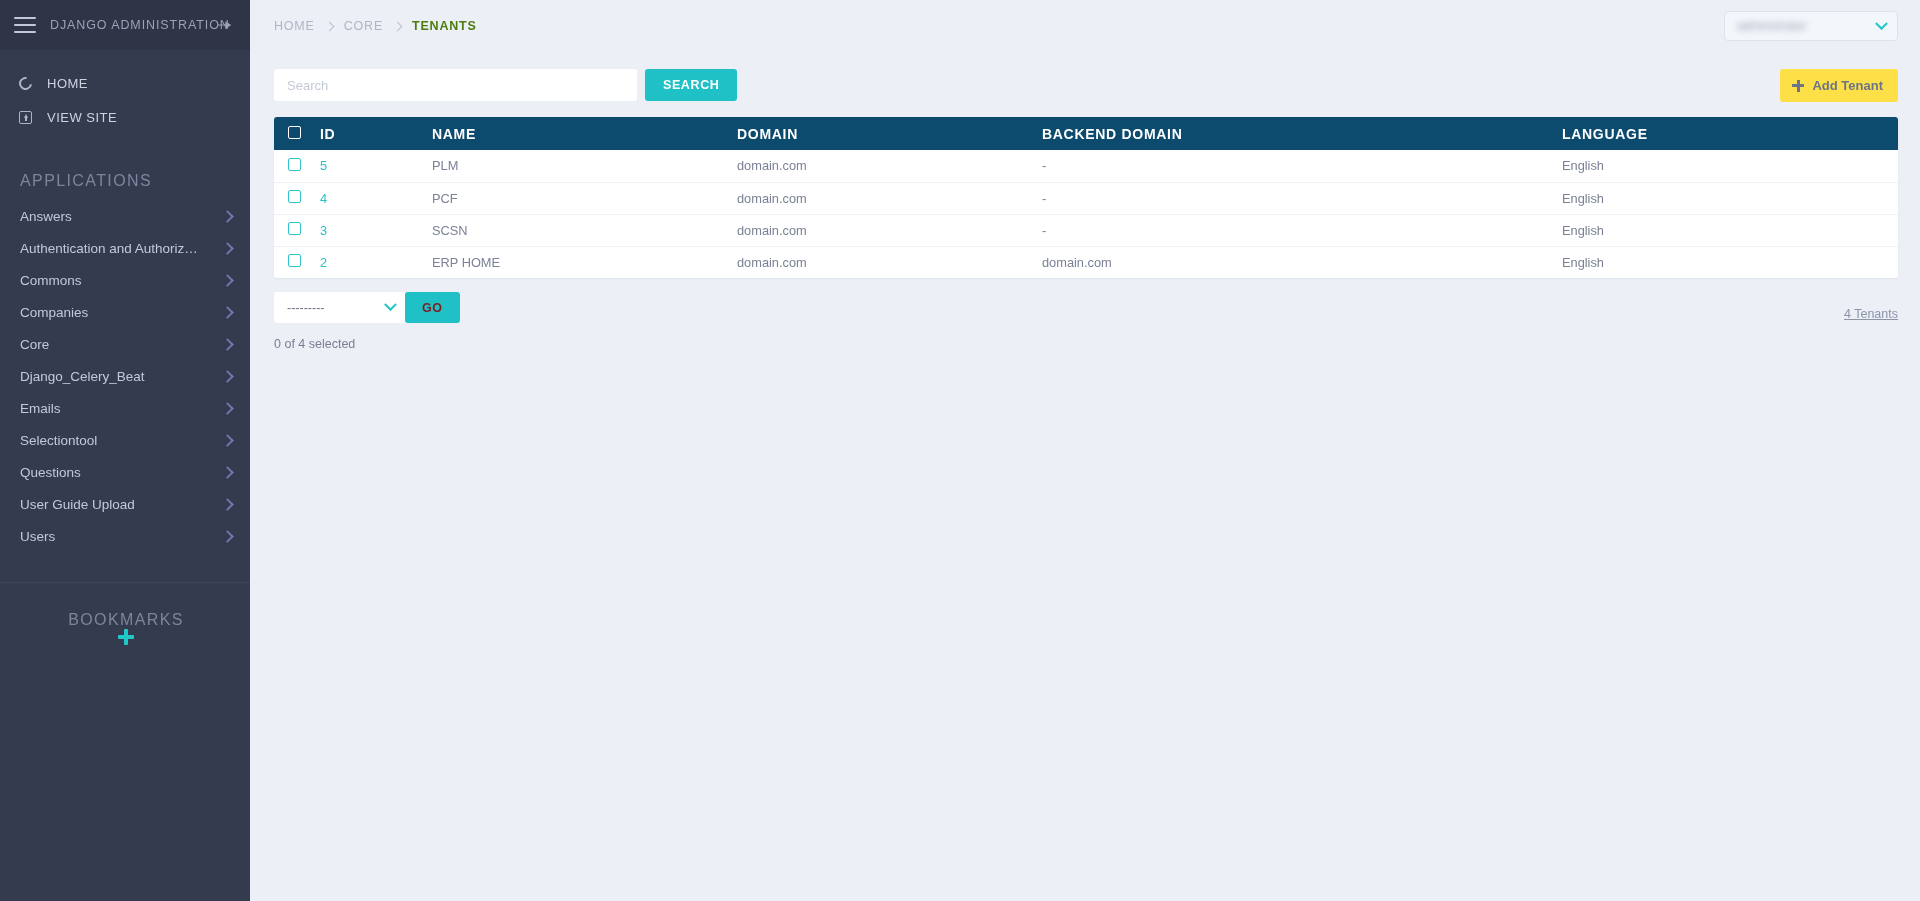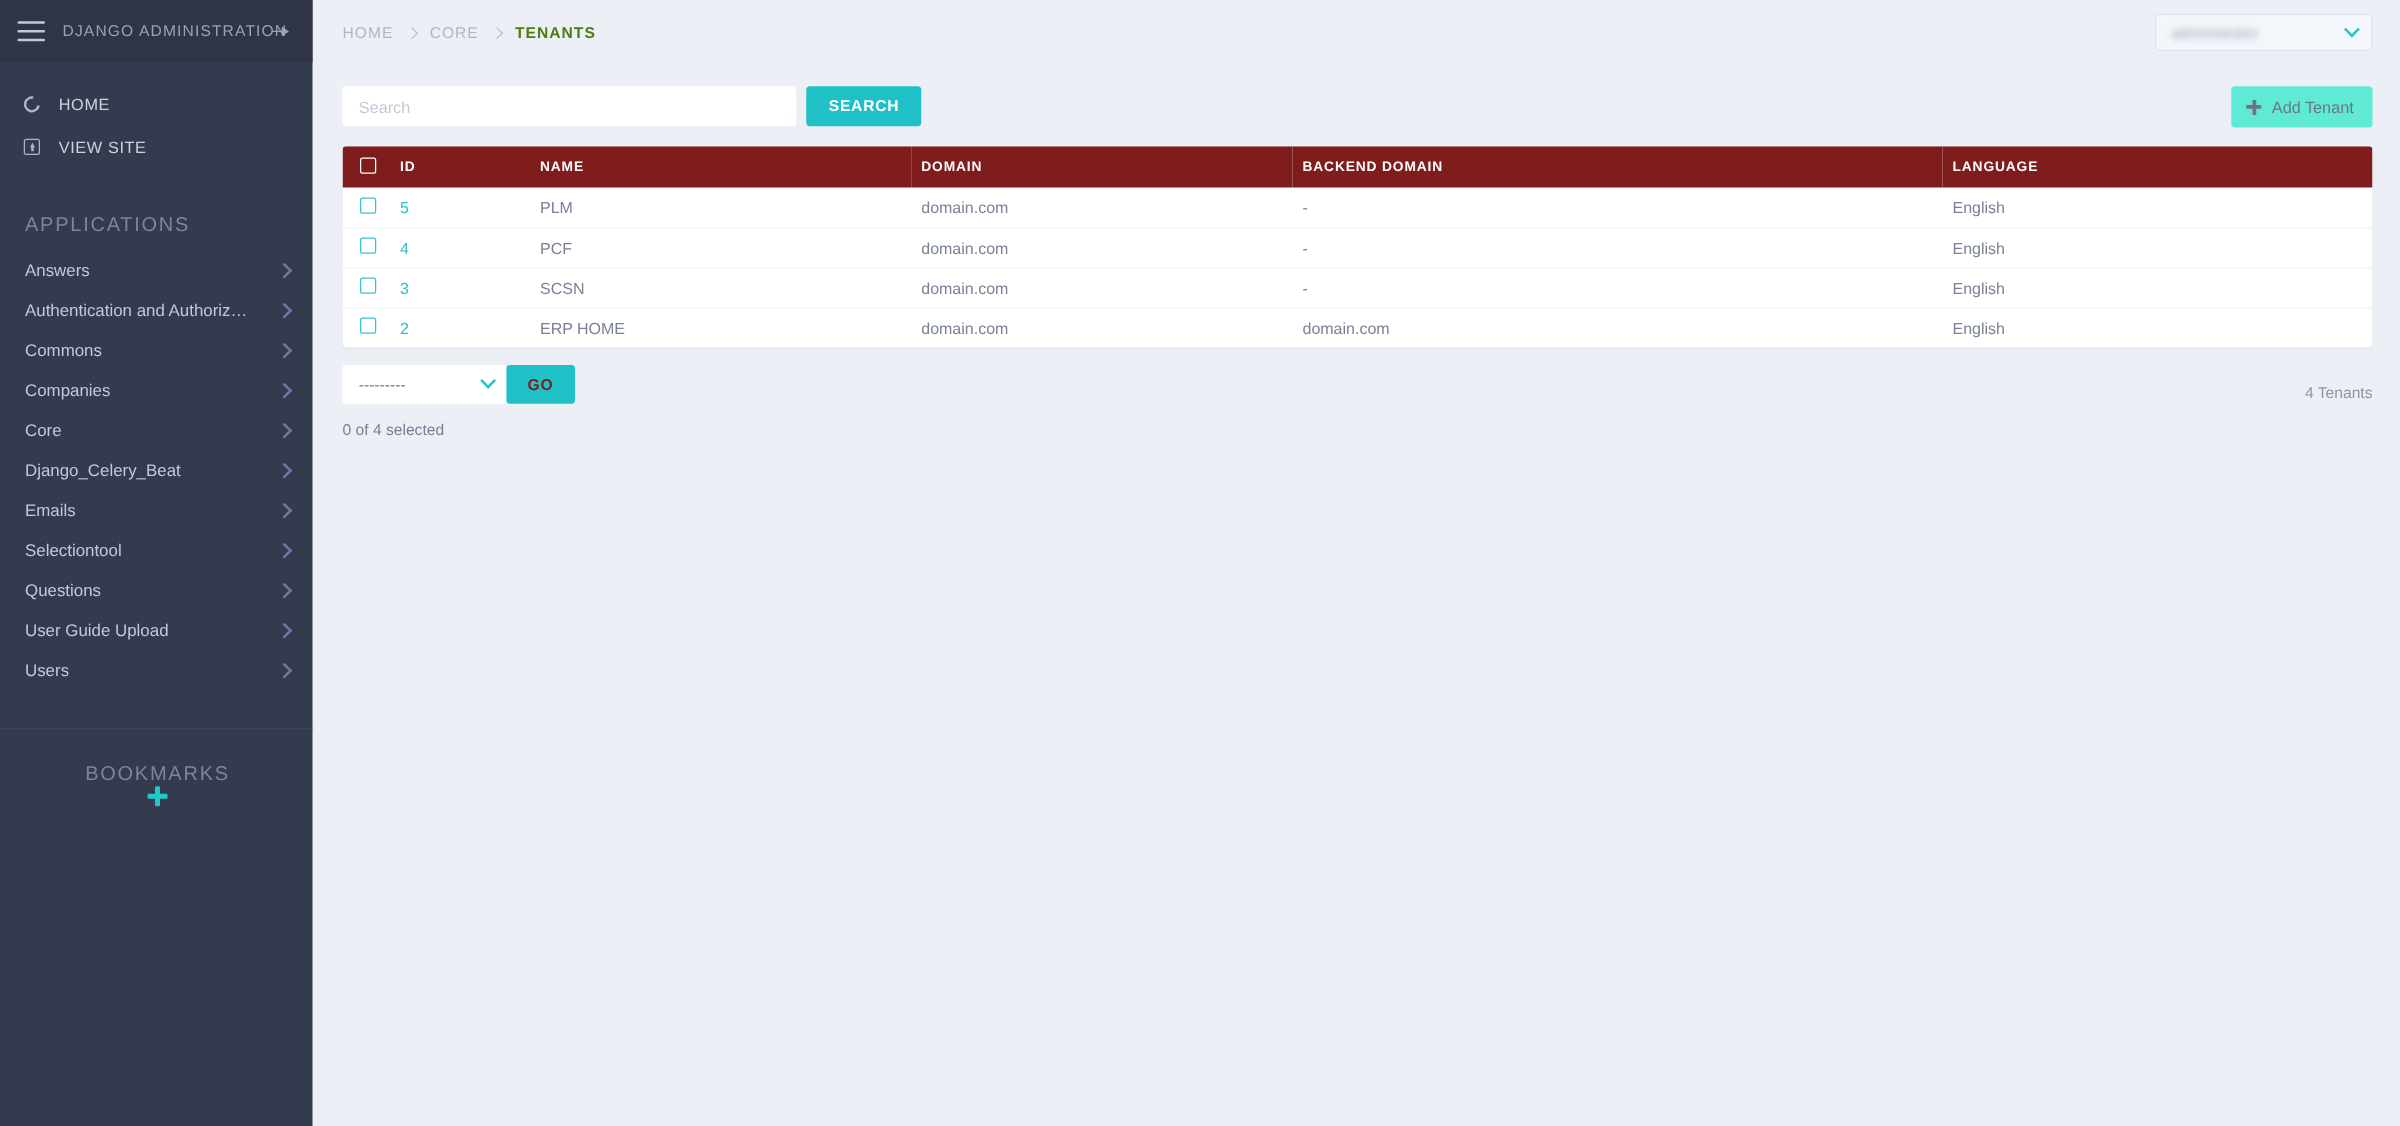--- a/index.html
+++ b/index.html
@@ -253,28 +253,29 @@
     letter-spacing: 0.6px;
     font-weight: bold;
     padding: 0 18px;
     cursor: pointer;
     font-family: "Liberation Sans", sans-serif;
   }
   .btn-add {
     display: flex;
     align-items: center;
     height: 33px;
-    background: #5eead4;
+    background: #fde047;
     border: none;
     border-radius: 3px;
     color: #6d7489;
     font-size: 13px;
     padding: 0 15px 0 12px;
     cursor: pointer;
     font-family: "Liberation Sans", sans-serif;
+    font-weight: bold;
   }
   .plus-gray {
     position: relative;
     width: 12px; height: 12px;
     margin-right: 8px;
   }
   .plus-gray:before, .plus-gray:after {
     content: "";
     position: absolute;
     background: #6d7489;
@@ -285,23 +286,23 @@
   
   .table-wrap {
     margin-top: 15px;
     background: #ffffff;
     border-radius: 3px;
     box-shadow: 0 1px 2px rgba(90,100,130,0.09);
     overflow: hidden;
   }
   table { width: 100%; border-collapse: collapse; table-layout: fixed; }
   thead th {
-    background: #7f1d1d;
+    background: #0c4a6e;
     color: #ffffff;
-    font-size: 11px;
+    font-size: 14px;
     letter-spacing: 0.7px;
     font-weight: bold;
     text-align: left;
     height: 33px;
     padding: 0 8px;
     text-transform: uppercase;
     white-space: nowrap;
   }
   tbody td {
     height: 32px;
@@ -372,21 +373,21 @@
     cursor: pointer;
     font-family: "Liberation Sans", sans-serif;
   }
   .footrow {
     display: flex;
     justify-content: space-between;
     align-items: flex-start;
     margin-top: 14px;
   }
   .sel-count { font-size: 12.5px; color: #787f94; }
-  .tenant-count { font-size: 12.5px; color: #8d94a8; margin-top: -30px; }
+  .tenant-count { font-size: 12.5px; color: #8d94a8; margin-top: -30px; text-decoration: underline; }
 </style>
 </head>
 <body>
 
 <div class="app">
 
   <aside class="sidebar">
 
     <div class="sidebar-brandbar">
       <div class="hamburger">

